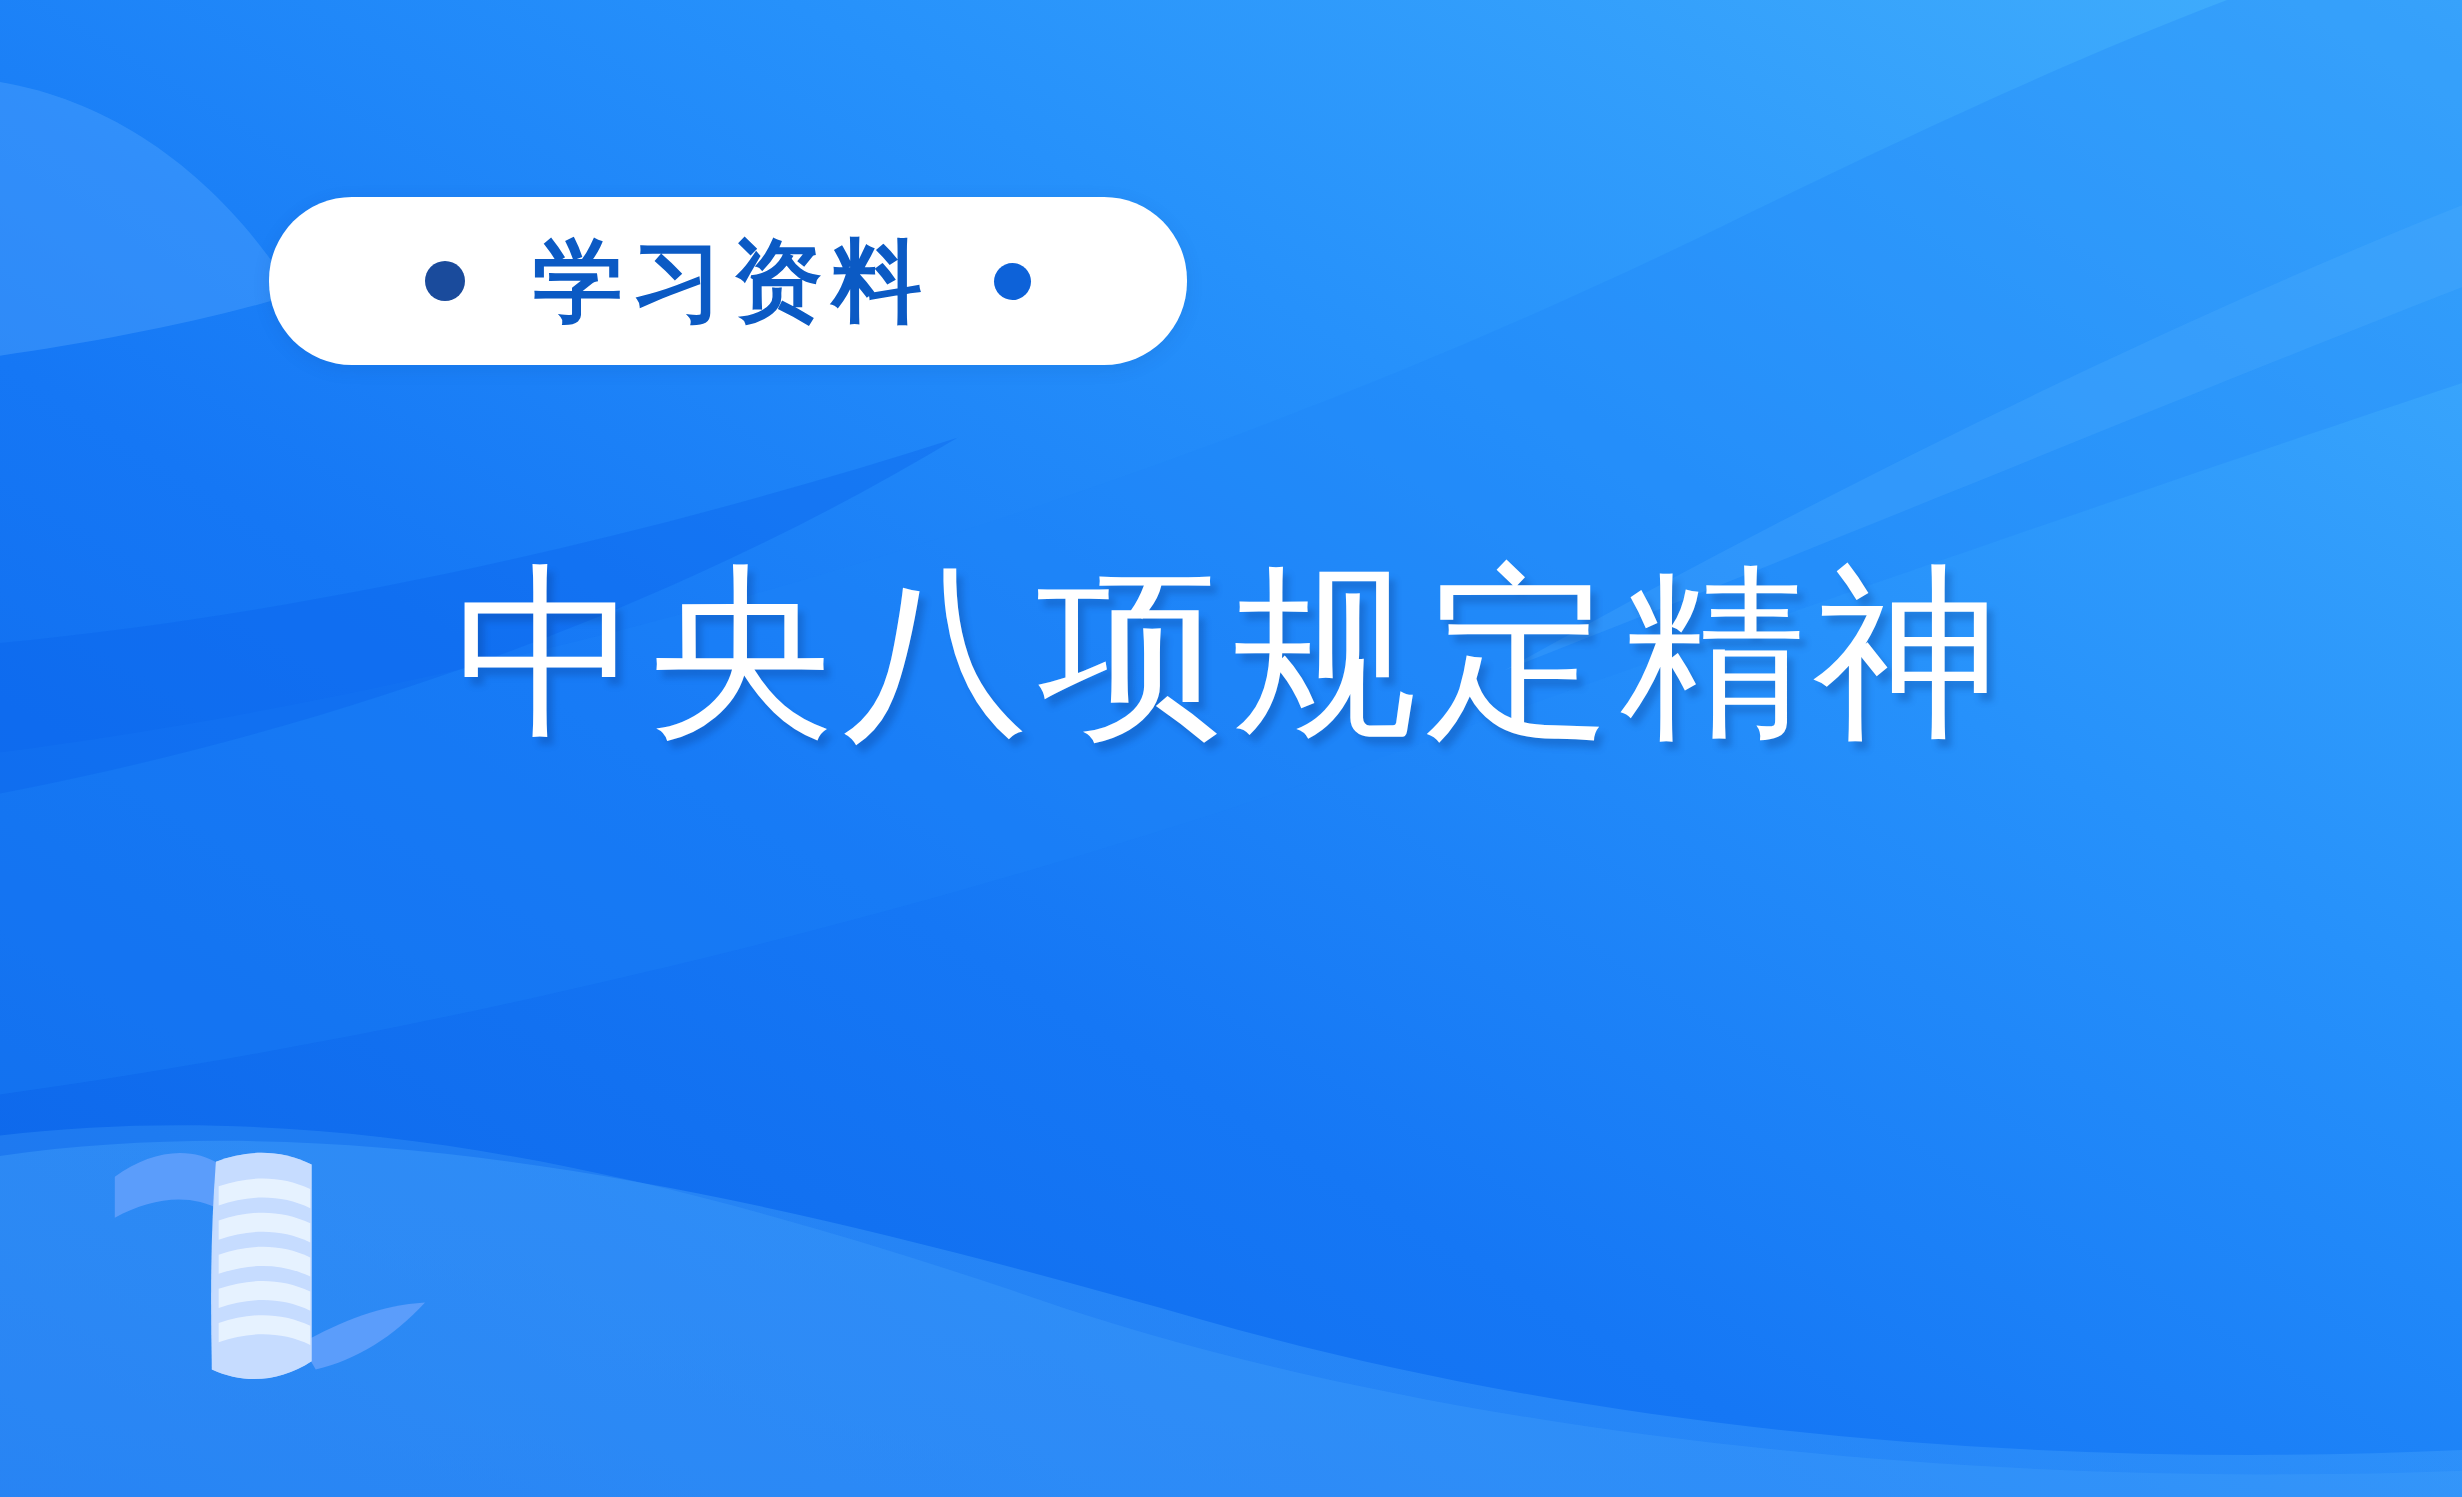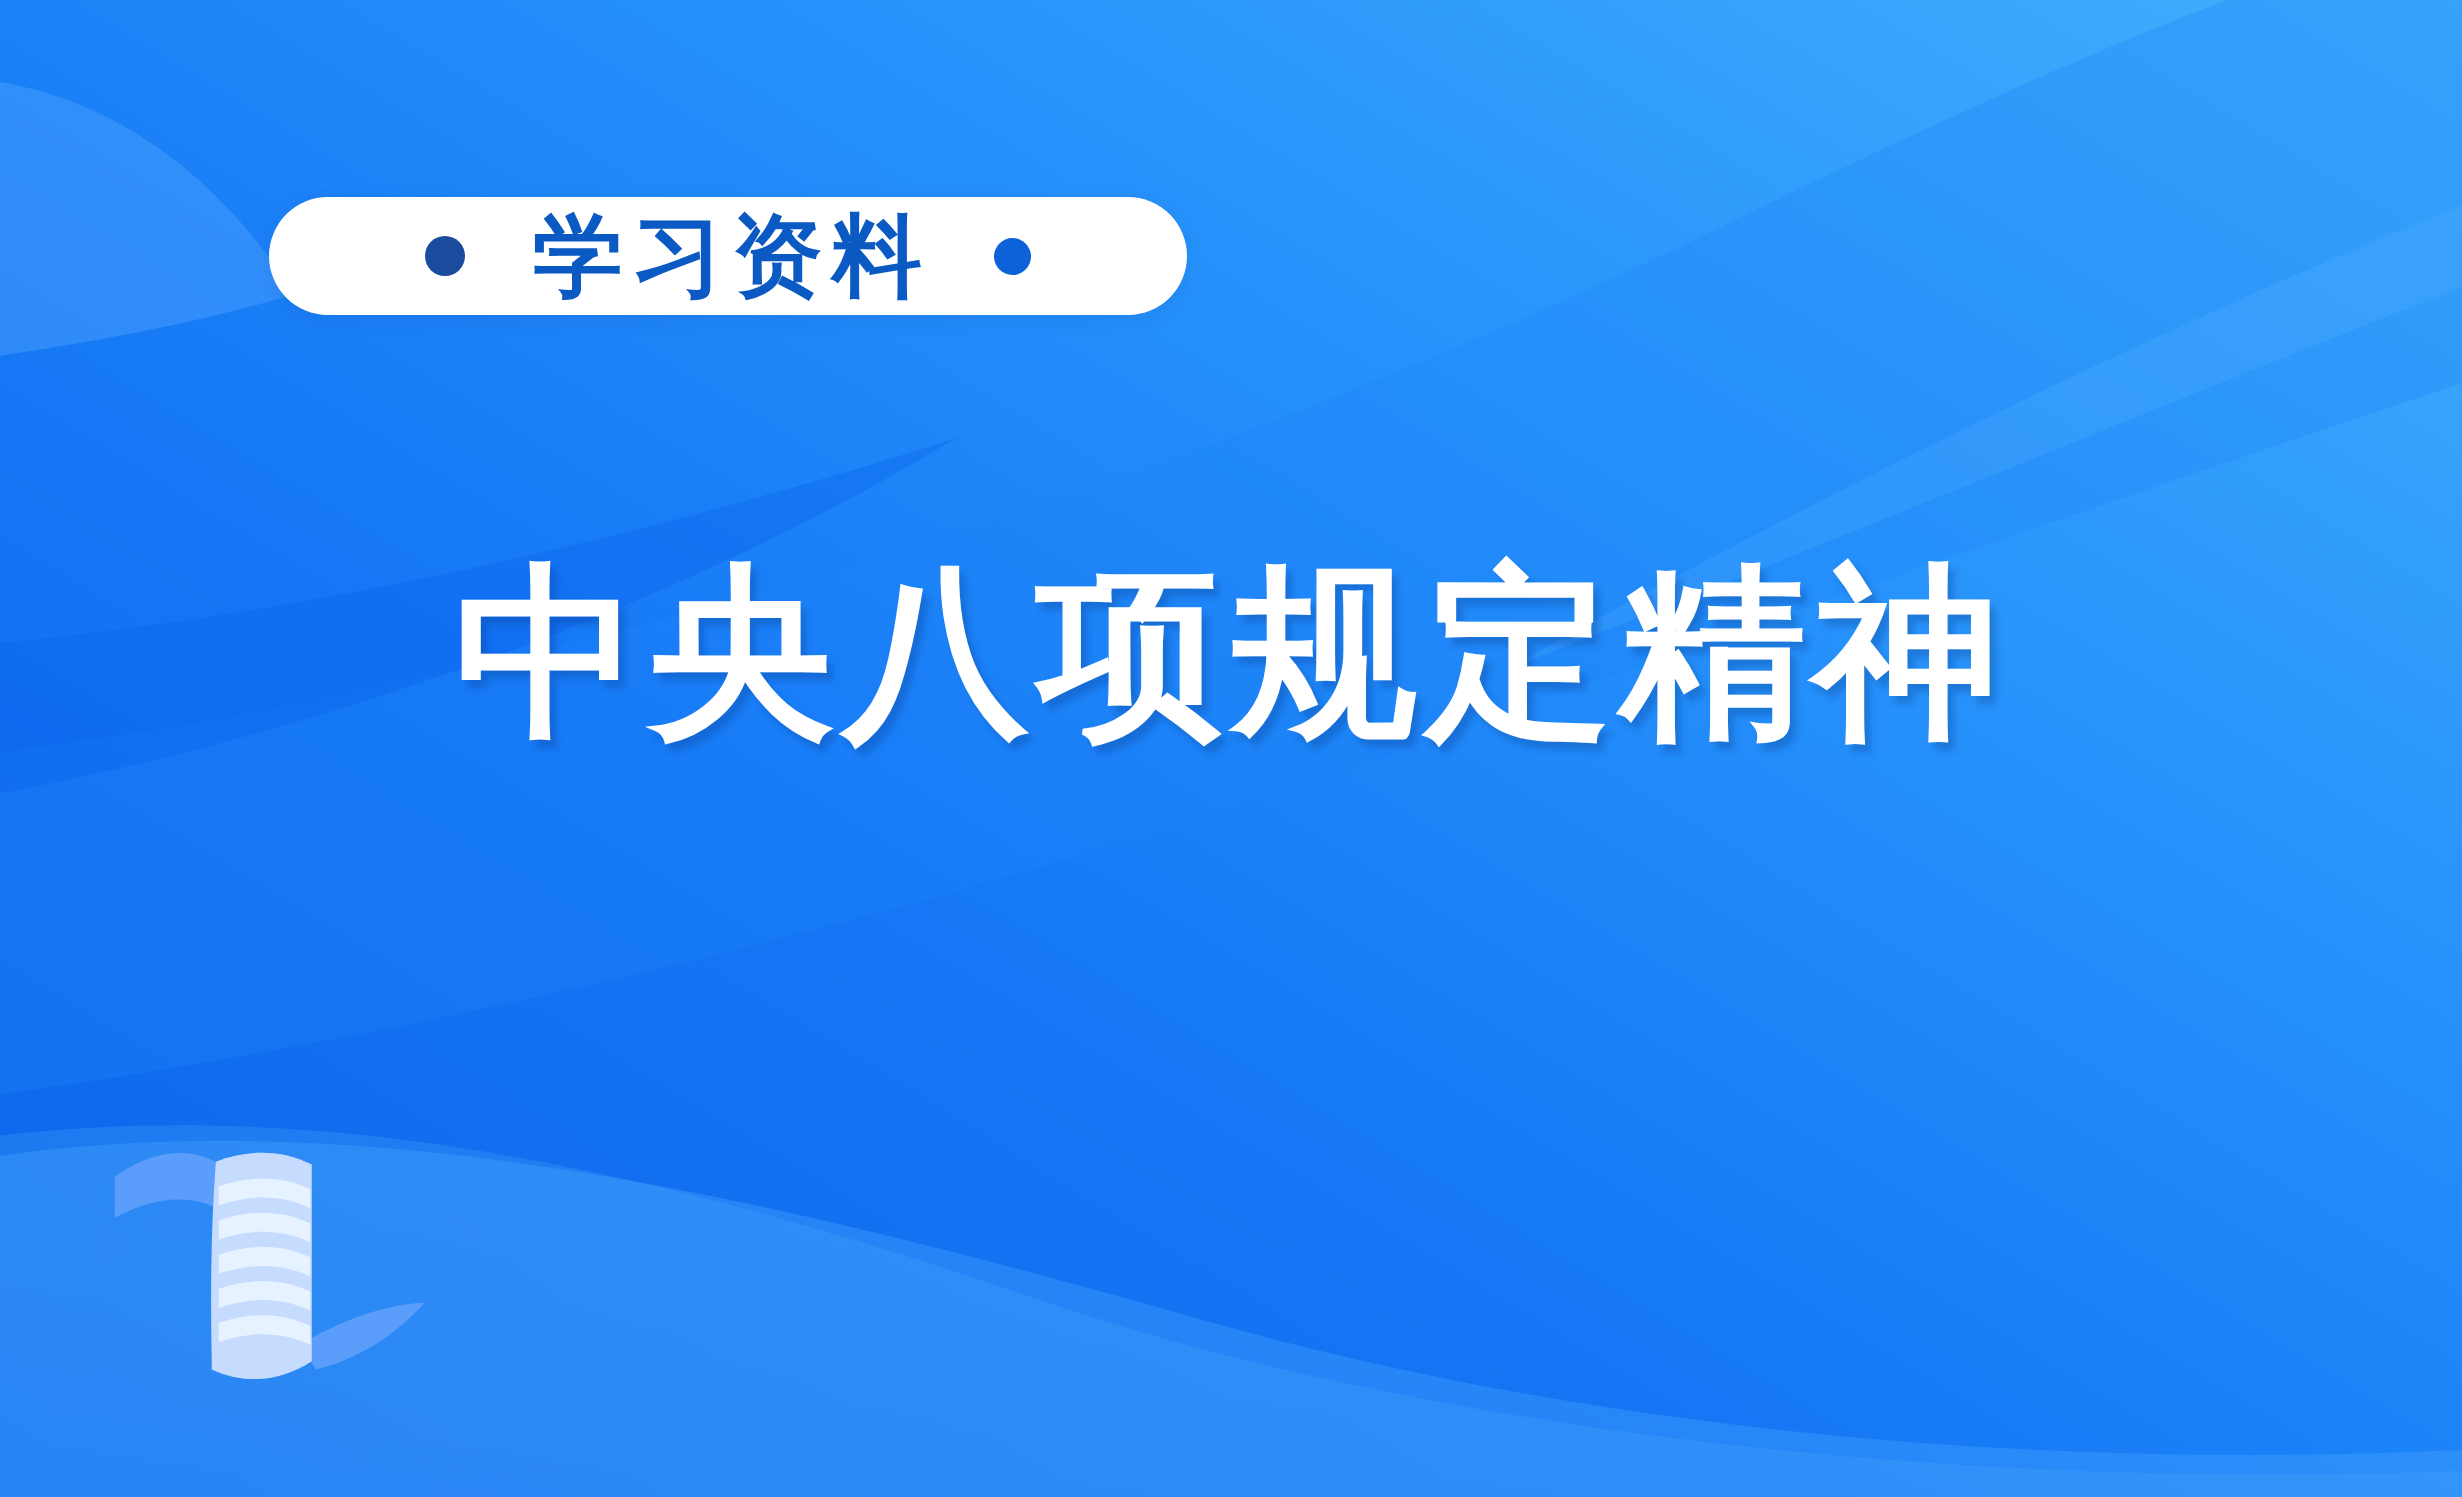--- a/index.html
+++ b/index.html
@@ -27,21 +27,21 @@
     height: 100%;
     display: block;
   }
 
   
   .badge {
     position: absolute;
     left: 269px;
     top: 197px;
     width: 918px;
-    height: 118px;
+    height: 168px;
     background: #ffffff;
     border-radius: 83px;
     display: flex;
     align-items: center;
     justify-content: center;
     gap: 63px;
     box-shadow: 0 4.1px 18px rgba(5, 45, 110, 0.10);
   }
   .badge-dot {
     width: 40px;
@@ -68,21 +68,21 @@
   
   .title-block {
     position: absolute;
     left: 0;
     top: 540px;
     width: 2462px;
     text-align: center;
   }
   .title-line {
     font-size: 186px;
-    font-weight: bold;
+    font-weight: normal;
     color: #ffffff;
     line-height: 1.22;
     letter-spacing: 8.2px;
     white-space: nowrap;
     text-shadow: 6.2px 7.5px 6.8px rgba(6, 52, 122, 0.26);
   }
   .title-line.second {
     margin-top: 29px;
   }
 

